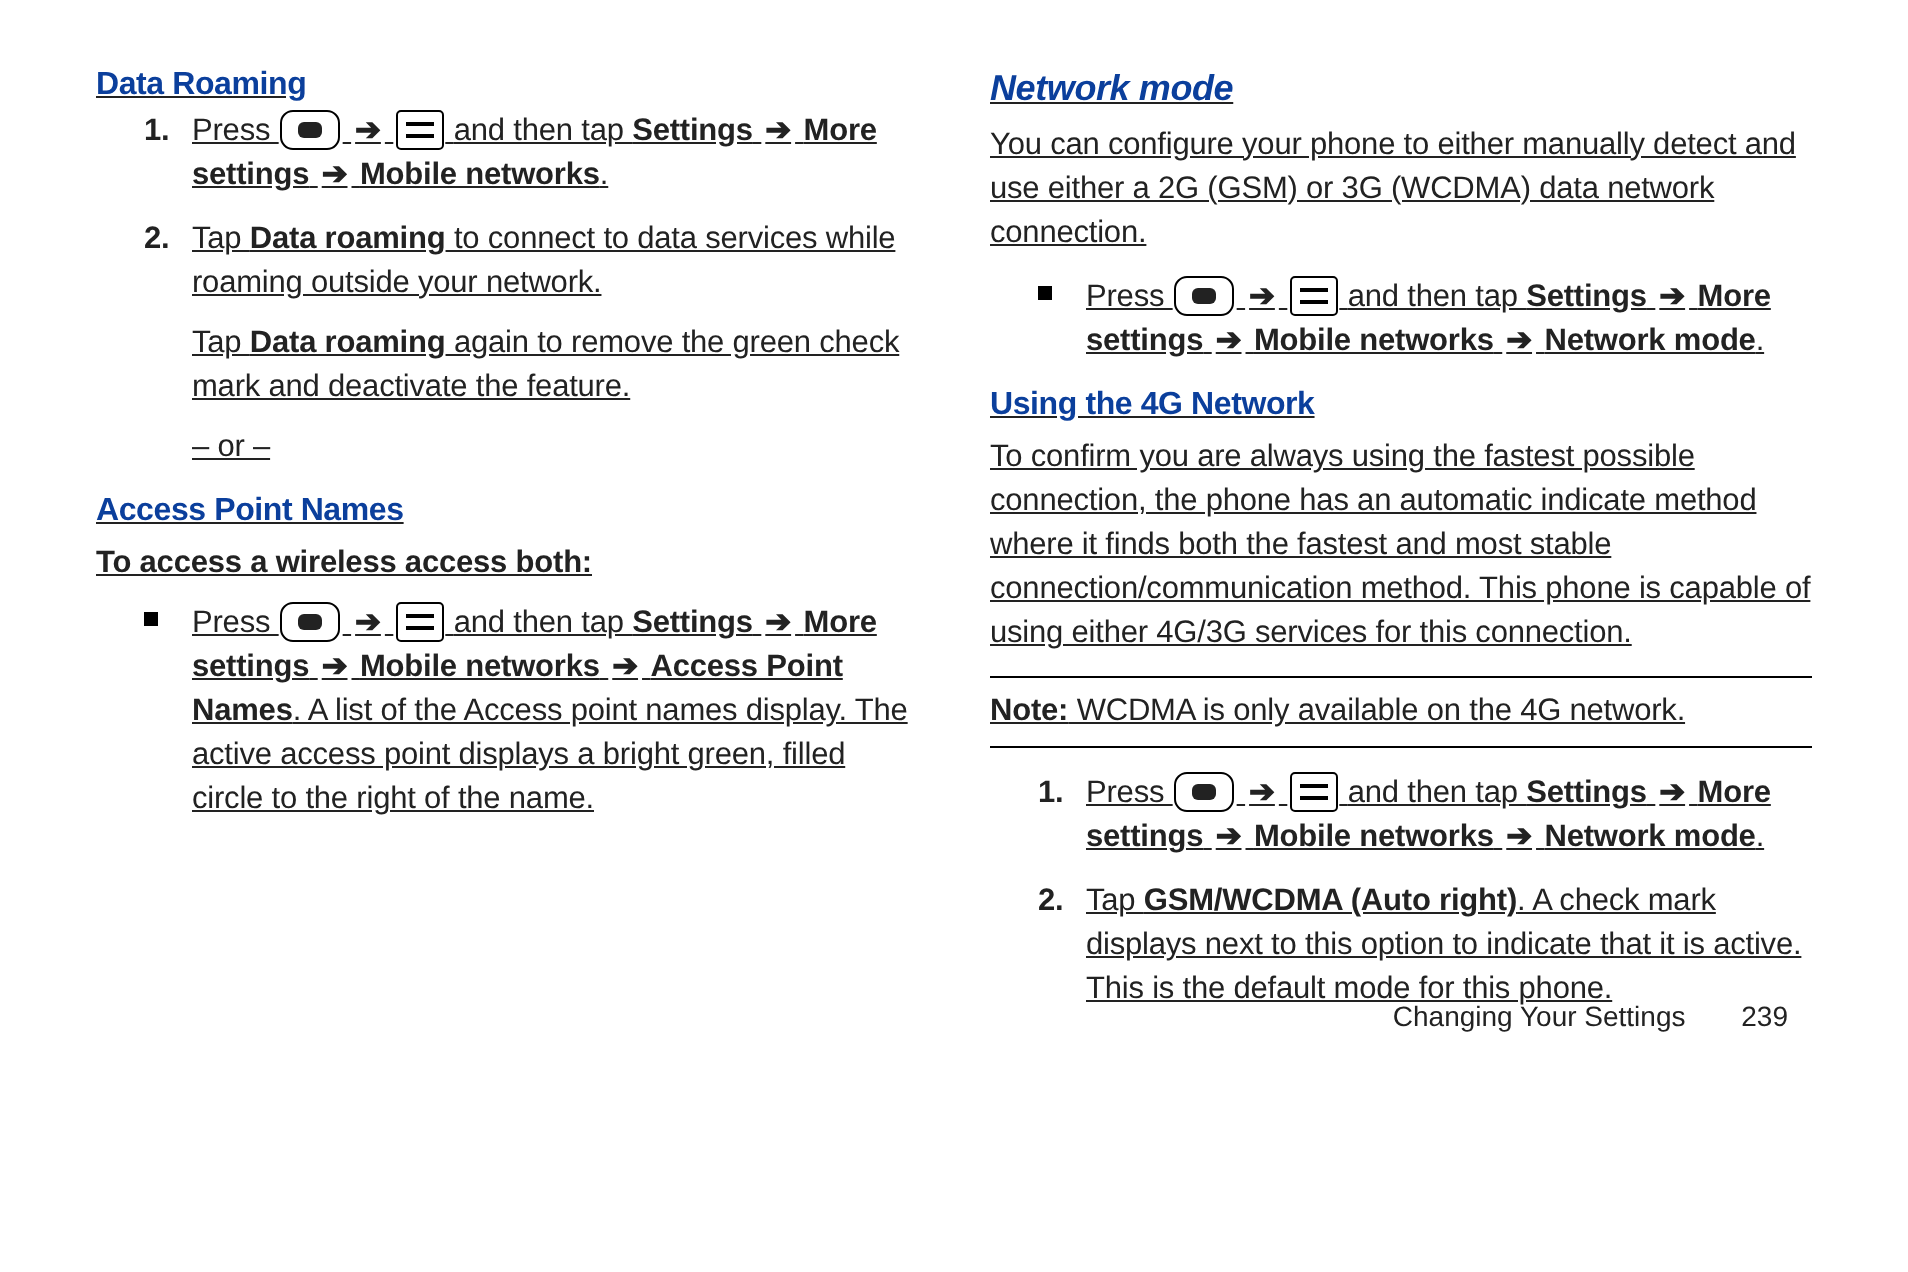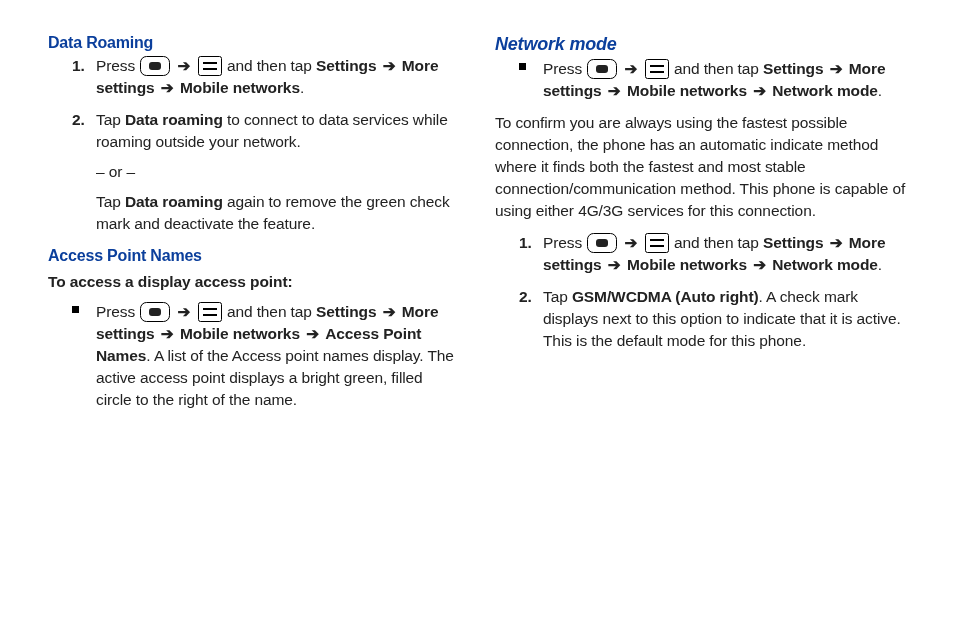--- a/index.html
+++ b/index.html
@@ -8,20 +8,21 @@
     background: #fff;
     font-family: Arial, Helvetica, sans-serif;
     color: #222;
   }
   .page {
     width: 954px;
     height: 544px;
     box-sizing: border-box;
     padding: 32px 48px 24px 48px;
     position: relative;
+    text-decoration: underline;
   }
   .cols {
     display: flex;
     gap: 36px;
   }
   .col {
     flex: 1 1 0;
     font-size: 15.5px;
     line-height: 1.42;
     letter-spacing: -0.1px;
@@ -122,29 +123,29 @@
           <span> and then tap </span>
           <span class="b">Settings</span>
           <span class="arrow">➔</span>
           <span class="b">More settings</span>
           <span class="arrow">➔</span>
           <span class="b">Mobile networks</span><span>.</span>
         </li>
         <li>
           <span class="marker">2.</span>
           <span>Tap </span><span class="b">Data roaming</span><span> to connect to data services while roaming outside your network.</span>
-          <div style="margin-top:8px">– or –</div>
           <div style="margin-top:8px">
             <span>Tap </span><span class="b">Data roaming</span><span> again to remove the green check mark and deactivate the feature.</span>
           </div>
+          <div style="margin-top:8px">– or –</div>
         </li>
       </ol>
 
       <div class="h-blue" style="margin-top:6px">Access Point Names</div>
-      <div class="intro">To access a display access point:</div>
+      <div class="intro">To access a wireless access both:</div>
       <ul class="sq">
         <li>
           <span class="marker"></span>
           <span>Press </span>
           <span class="icon">
             <svg width="30" height="20">
                 <rect x="0.5" y="0.5" width="29" height="19" rx="6" fill="#fff" stroke="#000"></rect>
                 <rect x="9" y="6" width="12" height="8" rx="3" fill="#222"></rect>
               </svg>
           </span>
@@ -163,20 +164,21 @@
           <span class="arrow">➔</span>
           <span class="b">Mobile networks</span>
           <span class="arrow">➔</span>
           <span class="b">Access Point Names</span><span>. A list of the Access point names display. The active access point displays a bright green, filled circle to the right of the name.</span>
         </li>
       </ul>
     </div>
 
     <div class="col">
       <div class="h-blue italic">Network mode</div>
+      <div class="body">You can configure your phone to either manually detect and use either a 2G (GSM) or 3G (WCDMA) data network connection.</div>
 
       <ul class="sq">
         <li>
           <span class="marker"></span>
           <span>Press </span>
           <span class="icon">
             <svg width="30" height="20">
                 <rect x="0.5" y="0.5" width="29" height="19" rx="6" fill="#fff" stroke="#000"></rect>
                 <rect x="9" y="6" width="12" height="8" rx="3" fill="#222"></rect>
               </svg>
@@ -193,22 +195,26 @@
           <span class="b">Settings</span>
           <span class="arrow">➔</span>
           <span class="b">More settings</span>
           <span class="arrow">➔</span>
           <span class="b">Mobile networks</span>
           <span class="arrow">➔</span>
           <span class="b">Network mode</span><span>.</span>
         </li>
       </ul>
 
+      <div class="h-blue" style="margin-top:4px">Using the 4G Network</div>
       <div class="body">To confirm you are always using the fastest possible connection, the phone has an automatic indicate method where it finds both the fastest and most stable connection/communication method. This phone is capable of using either 4G/3G services for this connection.</div>
 
+      <div class="note-rule">
+        <span class="b">Note:</span><span> WCDMA is only available on the 4G network.</span>
+      </div>
 
       <ol class="num">
         <li>
           <span class="marker">1.</span>
           <span>Press </span>
           <span class="icon">
             <svg width="30" height="20">
                 <rect x="0.5" y="0.5" width="29" height="19" rx="6" fill="#fff" stroke="#000"></rect>
                 <rect x="9" y="6" width="12" height="8" rx="3" fill="#222"></rect>
               </svg>
@@ -231,13 +237,17 @@
           <span class="b">Network mode</span><span>.</span>
         </li>
         <li>
           <span class="marker">2.</span>
           <span>Tap </span><span class="b">GSM/WCDMA (Auto right)</span><span>. A check mark displays next to this option to indicate that it is active. This is the default mode for this phone.</span>
         </li>
       </ol>
     </div>
   </div>
 
+  <div class="footer">
+    <span>Changing Your Settings</span>
+    <span class="pg">239</span>
+  </div>
 </div>
 
 </body></html>

